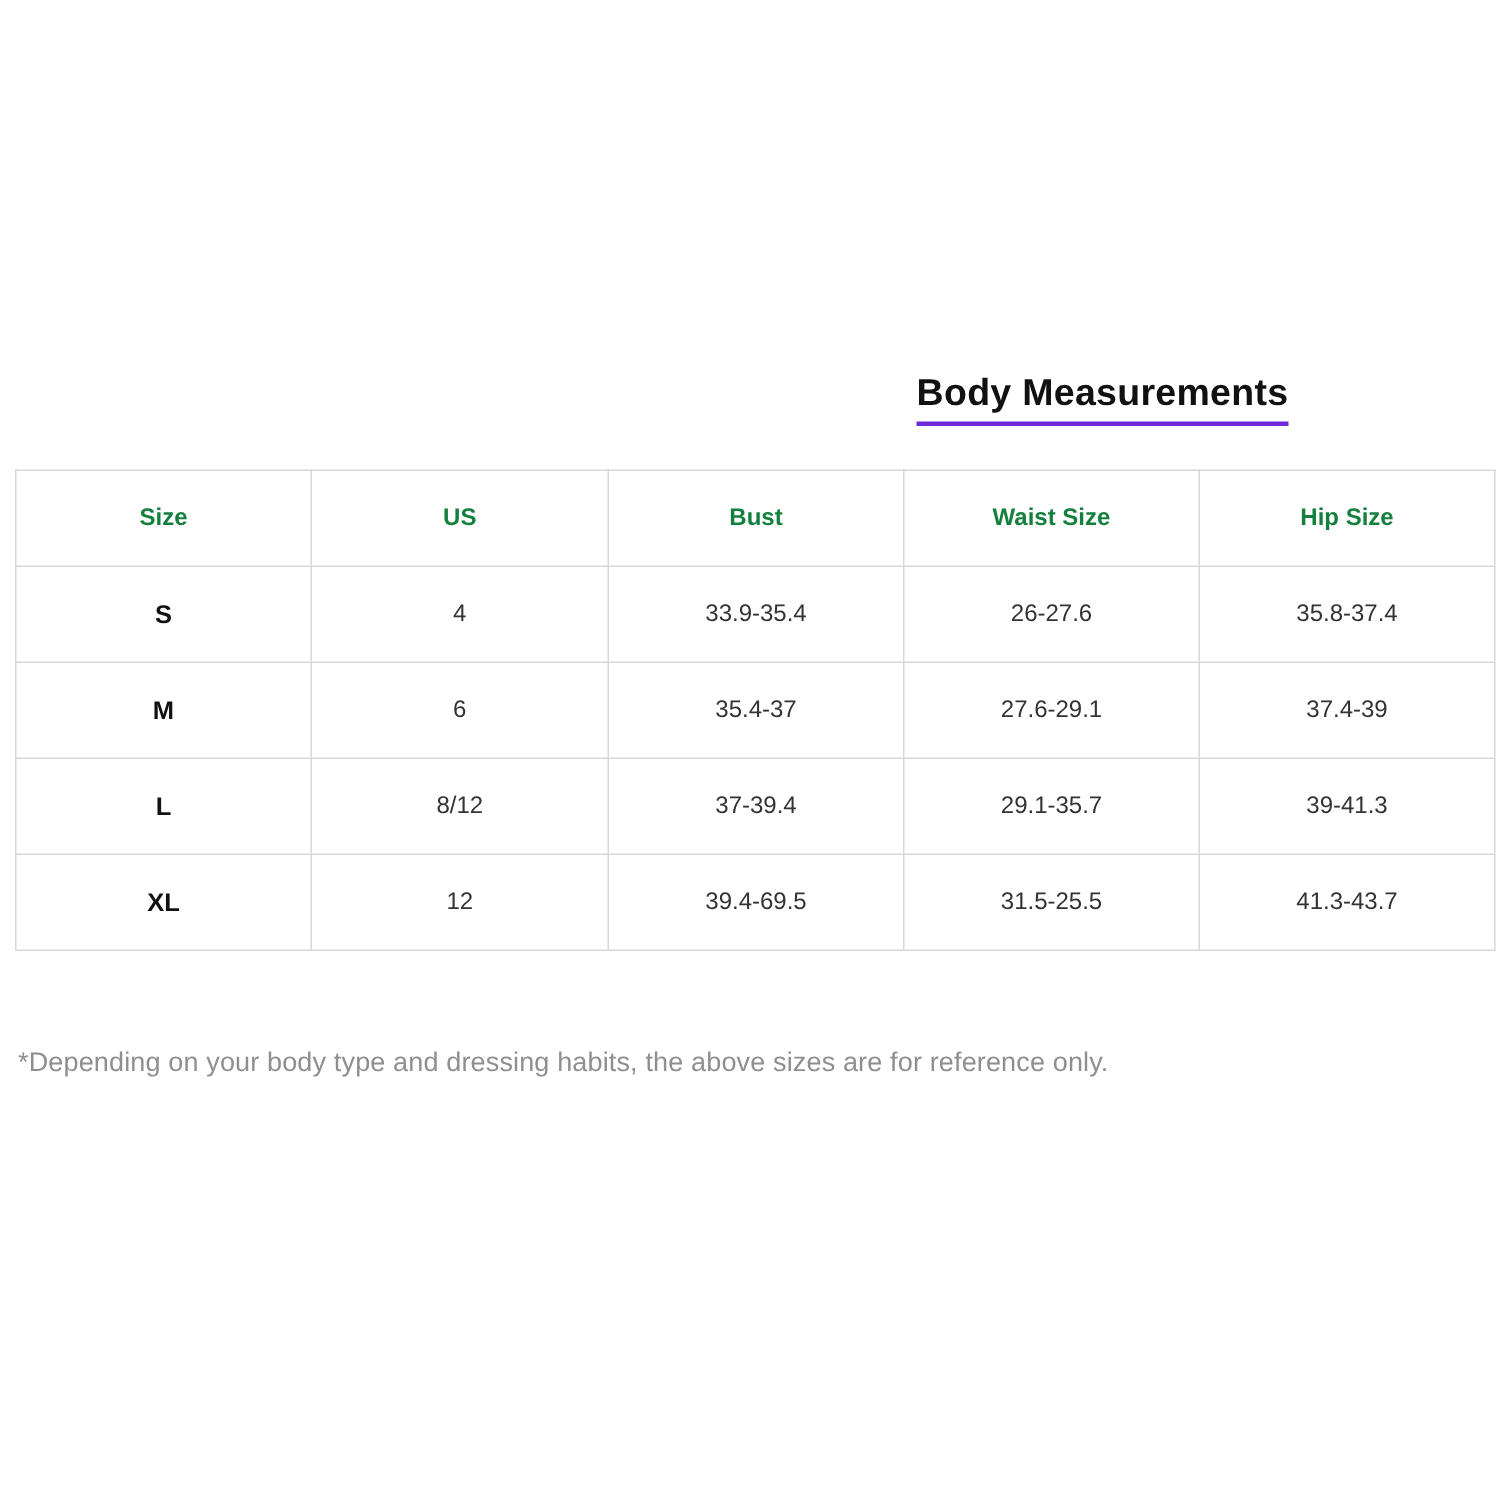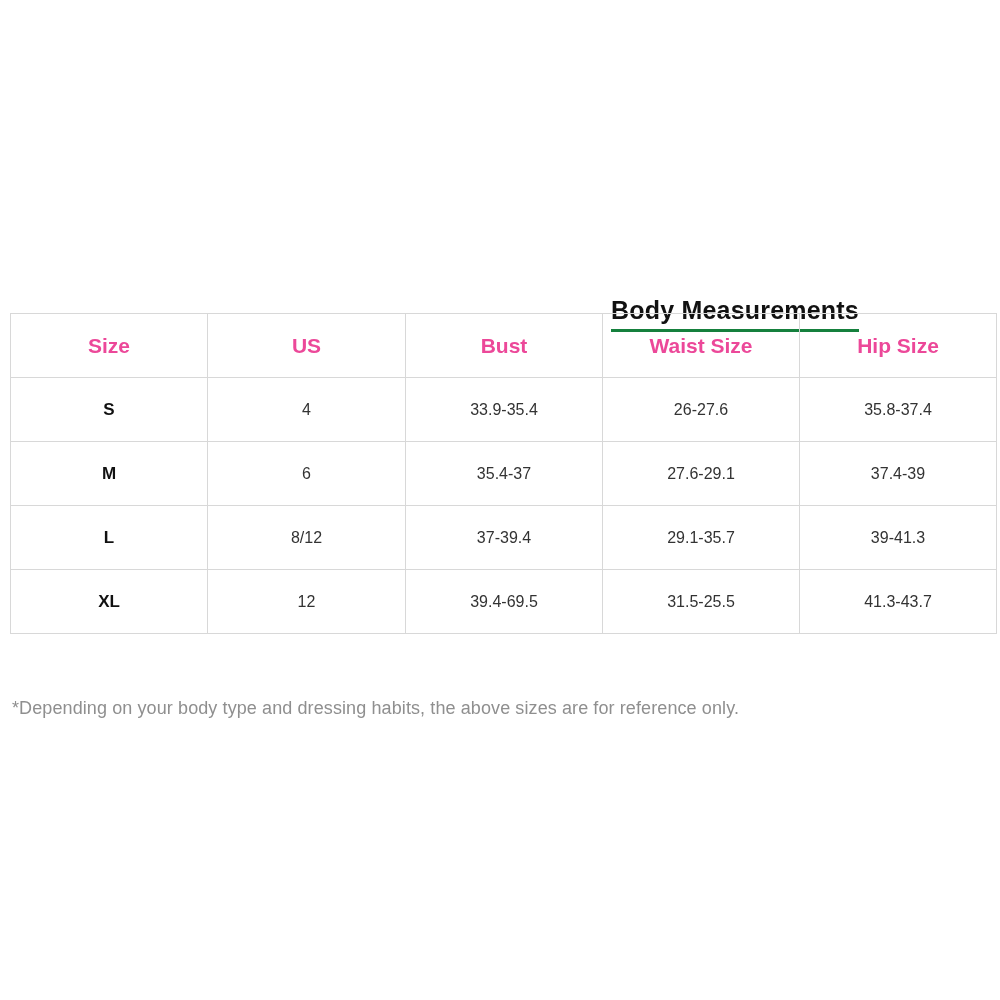--- a/index.html
+++ b/index.html
@@ -30,23 +30,22 @@
     top: 248px;
     text-align: center;
     padding-left: 470px; 
   }
   .title {
     display: inline-block;
     font-size: 25px;
     font-weight: bold;
     letter-spacing: 0.2px;
     color: #111111;
-    border-bottom: 3px solid #15803d;
+    border-bottom: 3px solid #6d28d9;
     padding-bottom: 4px;
-    margin-top: 48px;
   }
 
   
   .watermark {
     position: absolute;
     left: 240px;
     top: 430px;
     width: 540px;
     height: 110px;
     pointer-events: none;
@@ -73,22 +72,22 @@
     border: 1px solid #d8d8d8;
     height: 61px;
     text-align: center;
     vertical-align: middle;
     font-size: 16px;
     color: #2b2b2b;
     background: transparent;
   }
   table.size-table thead th {
     font-weight: bold;
-    font-size: 21px;
-    color: #ec4899;
+    font-size: 16px;
+    color: #15803d;
   }
   table.size-table tbody td.size-col {
     font-weight: bold;
     font-size: 17px;
     color: #111111;
   }
   table.size-table tbody td.val {
     font-weight: normal;
     color: #333333;
   }

